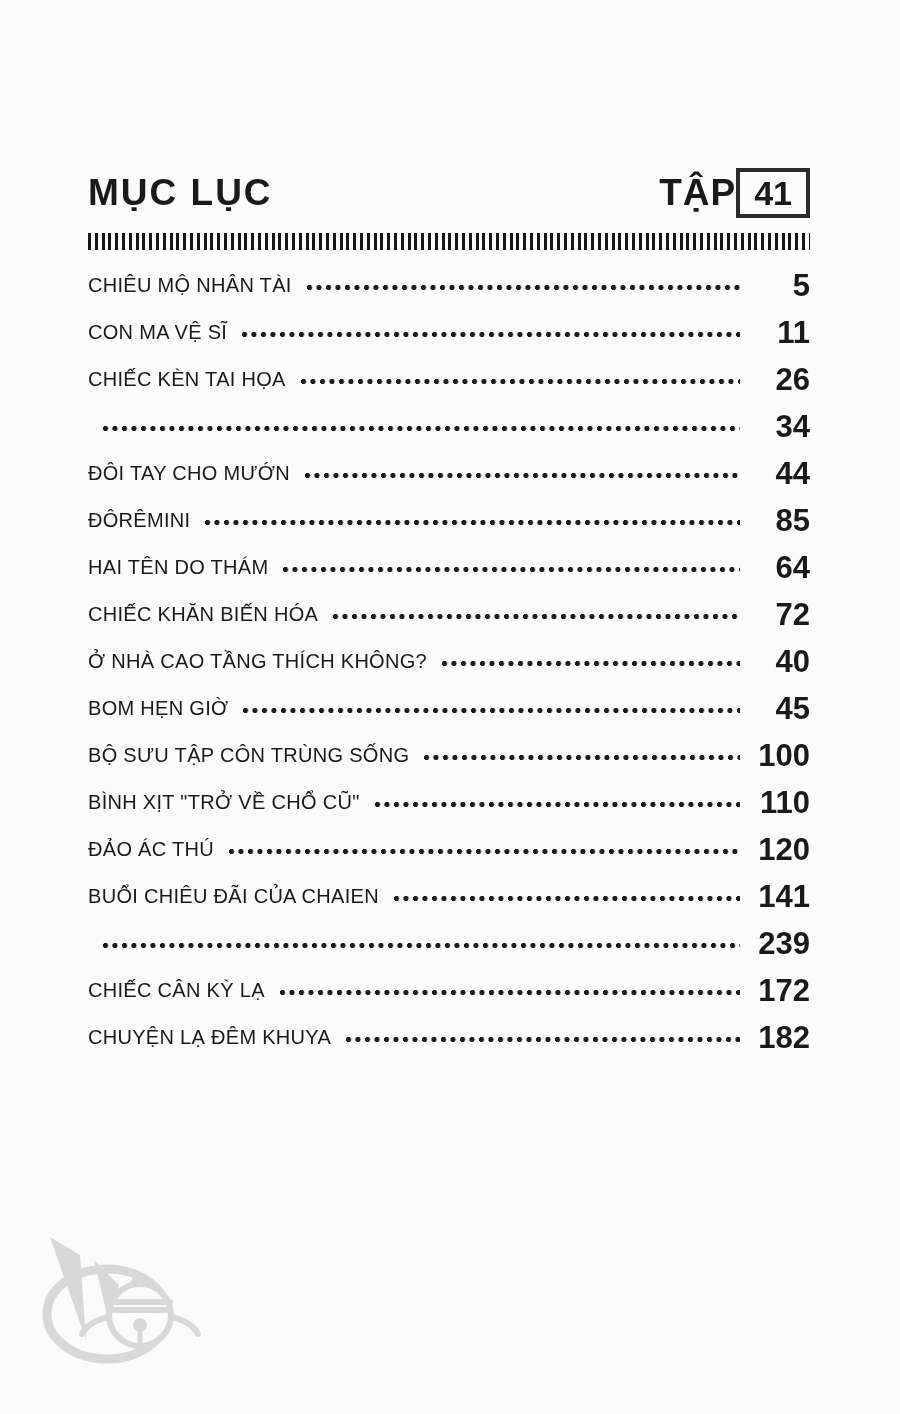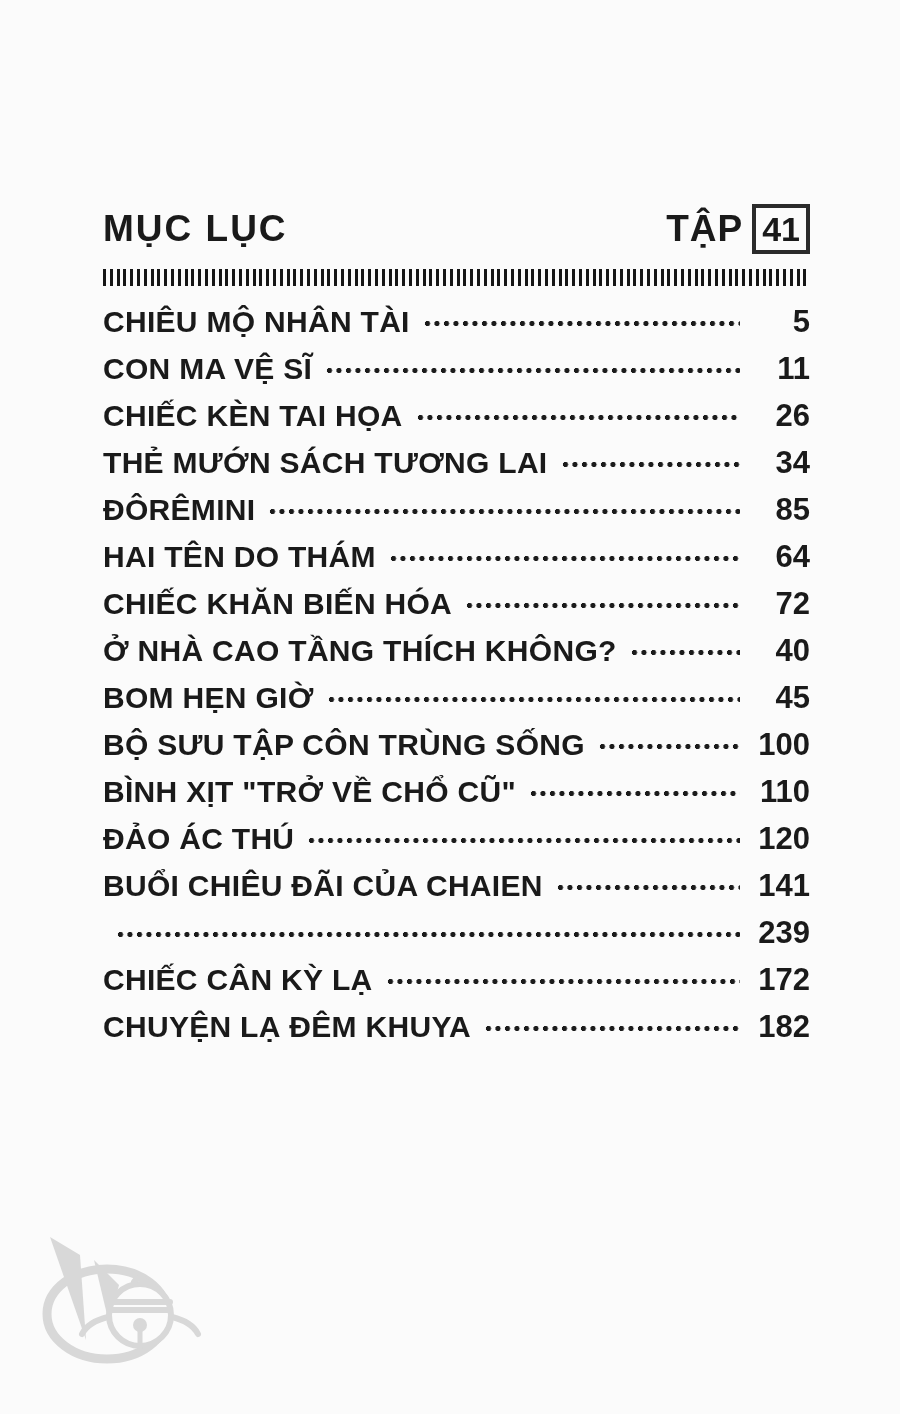--- a/index.html
+++ b/index.html
@@ -7,64 +7,62 @@
     position: relative;
     width: 900px;
     height: 1414px;
     background: #fbfbfb;
     font-family: "Liberation Sans", "DejaVu Sans", sans-serif;
     color: #1a1a1a;
     overflow: hidden;
   }
   .content {
     position: absolute;
-    left: 103px;
+    left: 88px;
     right: 90px;
     top: 168px;
-    margin-top: 36px;
   }
   .header {
     display: flex;
     justify-content: space-between;
     align-items: center;
   }
   .page-title {
     font-size: 37px;
     font-weight: bold;
     letter-spacing: 2px;
   }
   .volume {
     display: flex;
     align-items: center;
-    gap: 9px;
     font-size: 37px;
     font-weight: bold;
     letter-spacing: 1px;
   }
   .volume-box {
     border: 4px solid #2b2b2b;
-    padding: 0 6px;
+    padding: 0 14px;
     font-size: 34px;
     line-height: 42px;
     letter-spacing: 0;
   }
   .barcode-rule {
     margin-top: 15px;
     height: 17px;
     background: repeating-linear-gradient(90deg, #161616 0 3px, transparent 3px 6.8px);
   }
   .toc { margin-top: 12px; }
   .toc-row {
     display: flex;
     align-items: center;
     height: 47px;
   }
   .toc-title {
-    font-size: 30px;
-    font-weight: bold;
+    font-size: 20px;
+    font-weight: normal;
     white-space: nowrap;
     letter-spacing: 0.3px;
   }
   .toc-leader {
     flex: 1;
     height: 7px;
     margin: 4px 6px 0 14px;
     background-image: radial-gradient(circle at 3.5px 3.5px, #1b1b1b 2.4px, transparent 2.9px);
     background-size: 9.5px 7px;
     background-repeat: repeat-x;
@@ -110,23 +108,27 @@
         <span class="toc-title">CON MA VỆ SĨ</span>
         <span class="toc-leader"></span>
         <span class="toc-page">11</span>
       </div>
       <div class="toc-row">
         <span class="toc-title">CHIẾC KÈN TAI HỌA</span>
         <span class="toc-leader"></span>
         <span class="toc-page">26</span>
       </div>
       <div class="toc-row">
-        <span class="toc-title">THẺ MƯỚN SÁCH TƯƠNG LAI</span>
         <span class="toc-leader"></span>
         <span class="toc-page">34</span>
+      </div>
+      <div class="toc-row">
+        <span class="toc-title">ĐÔI TAY CHO MƯỚN</span>
+        <span class="toc-leader"></span>
+        <span class="toc-page">44</span>
       </div>
       <div class="toc-row">
         <span class="toc-title">ĐÔRÊMINI</span>
         <span class="toc-leader"></span>
         <span class="toc-page">85</span>
       </div>
       <div class="toc-row">
         <span class="toc-title">HAI TÊN DO THÁM</span>
         <span class="toc-leader"></span>
         <span class="toc-page">64</span>

